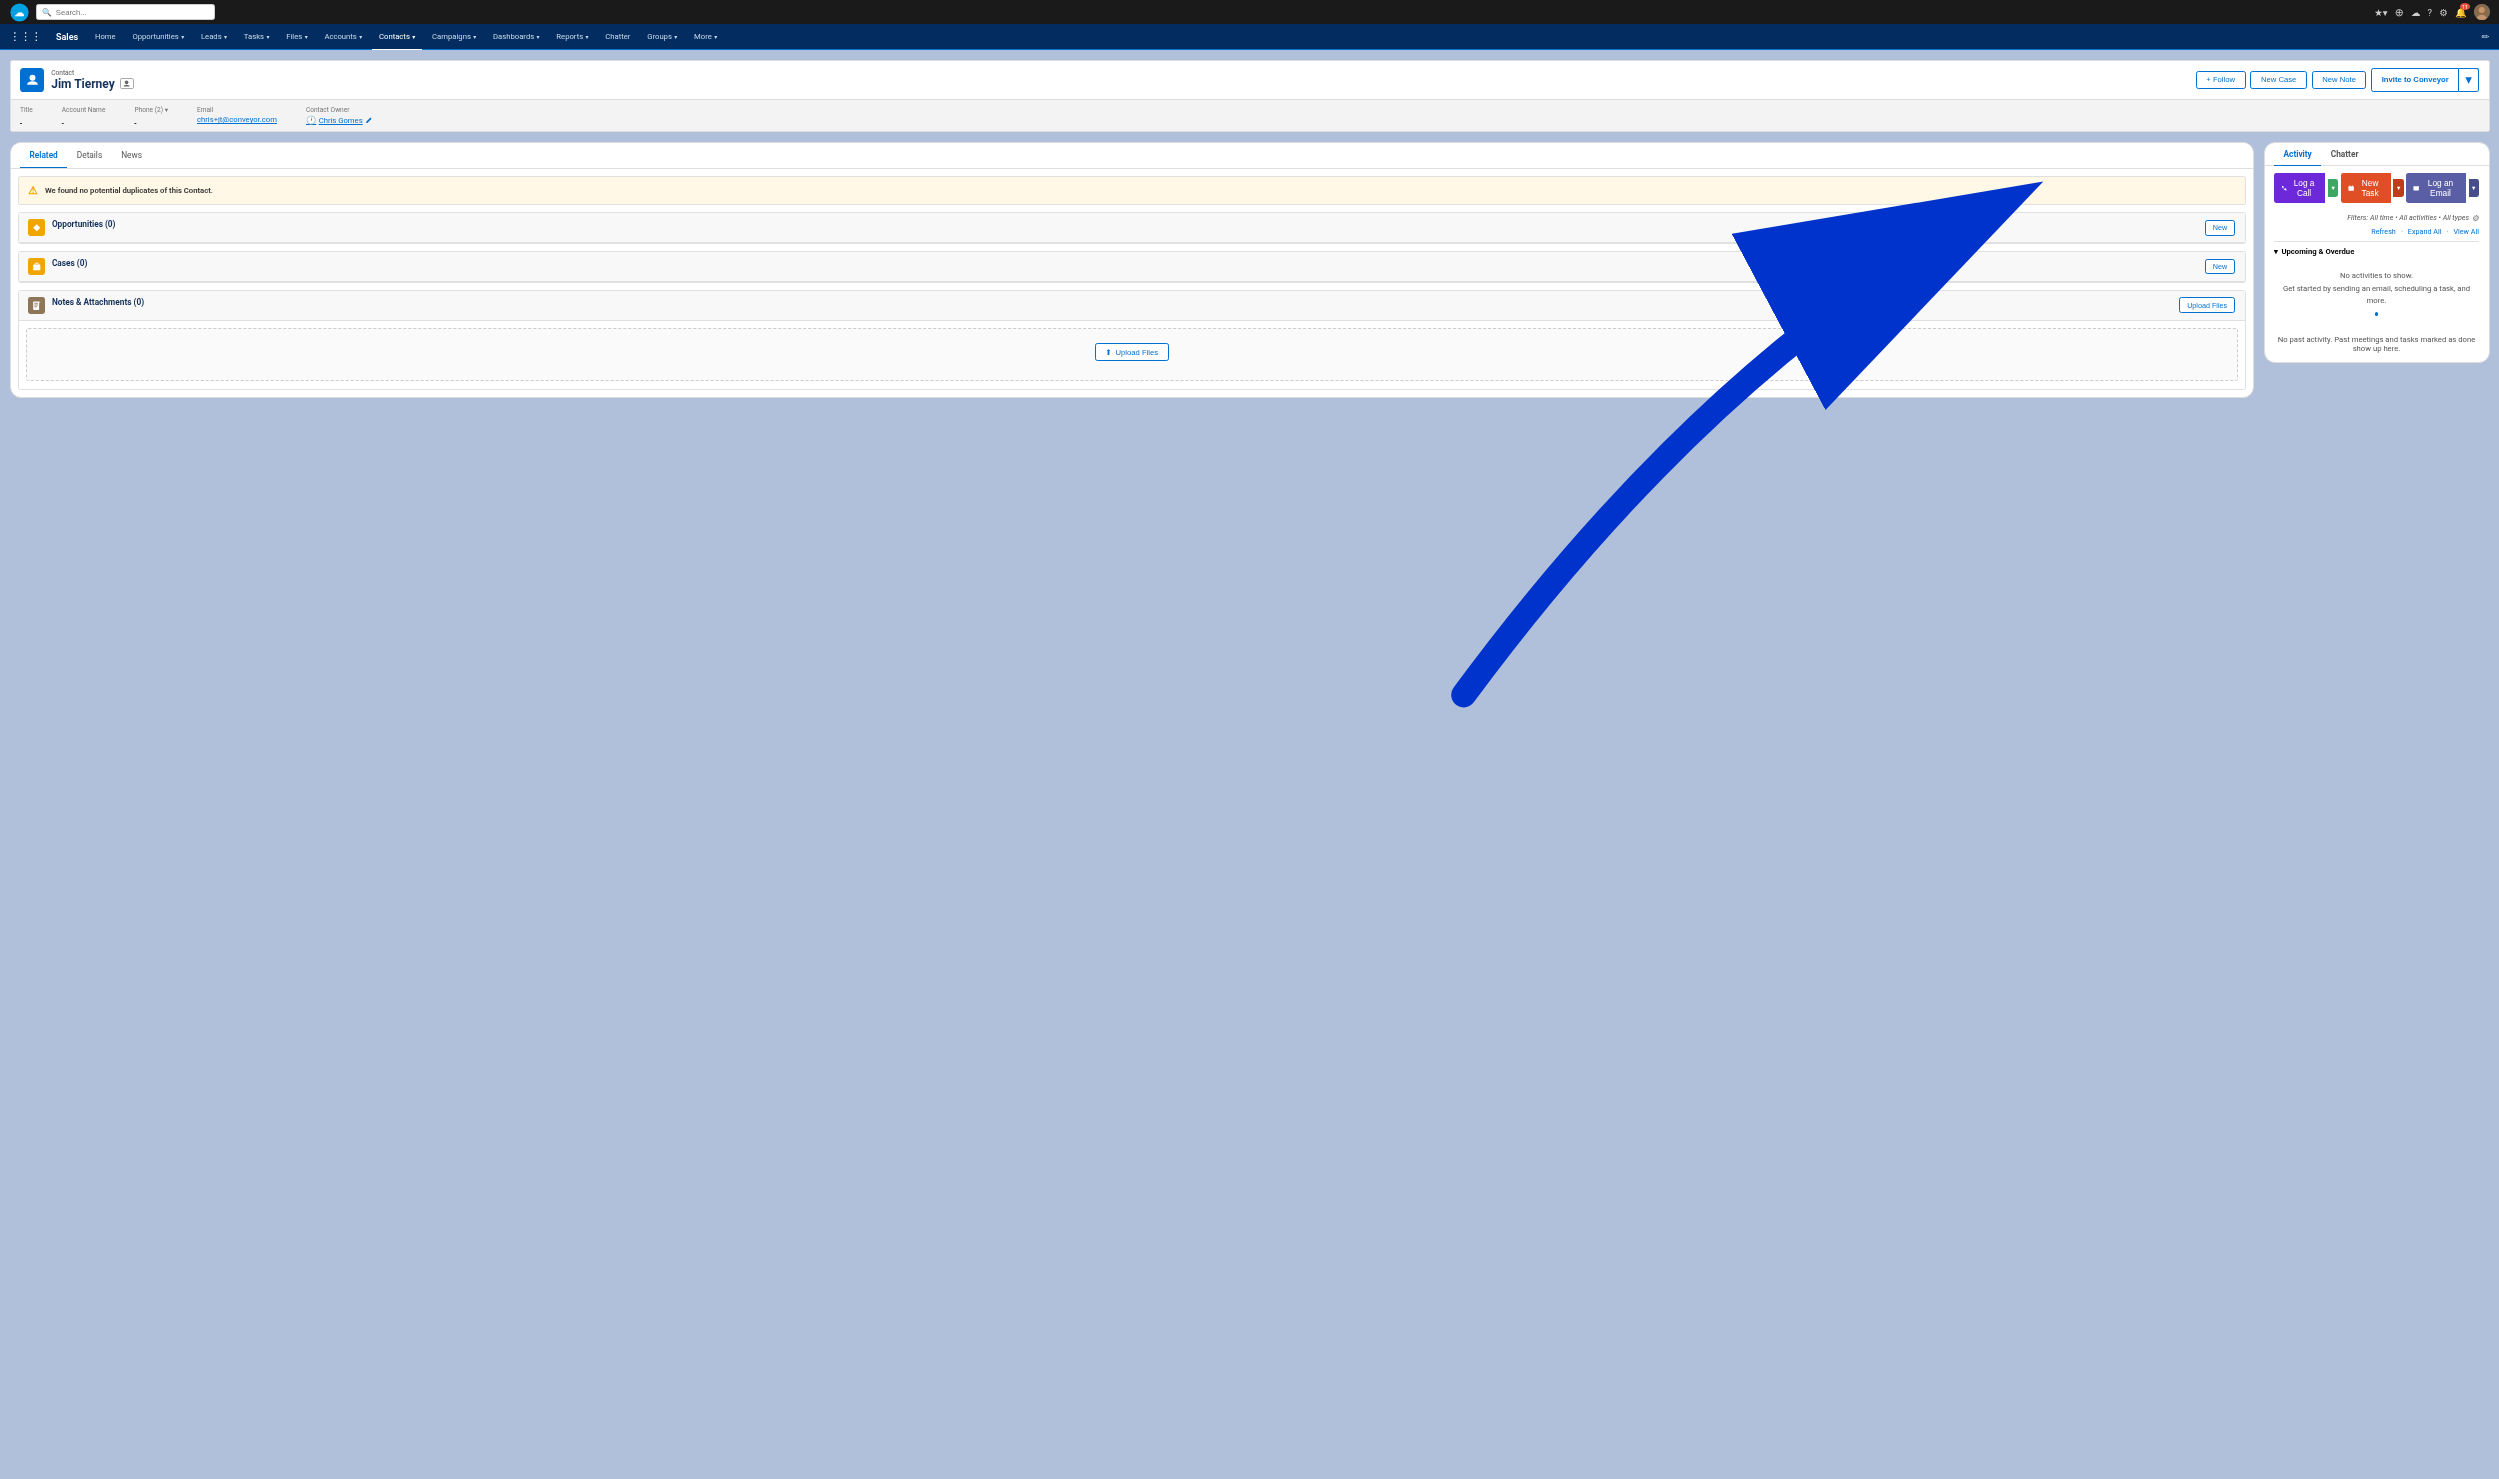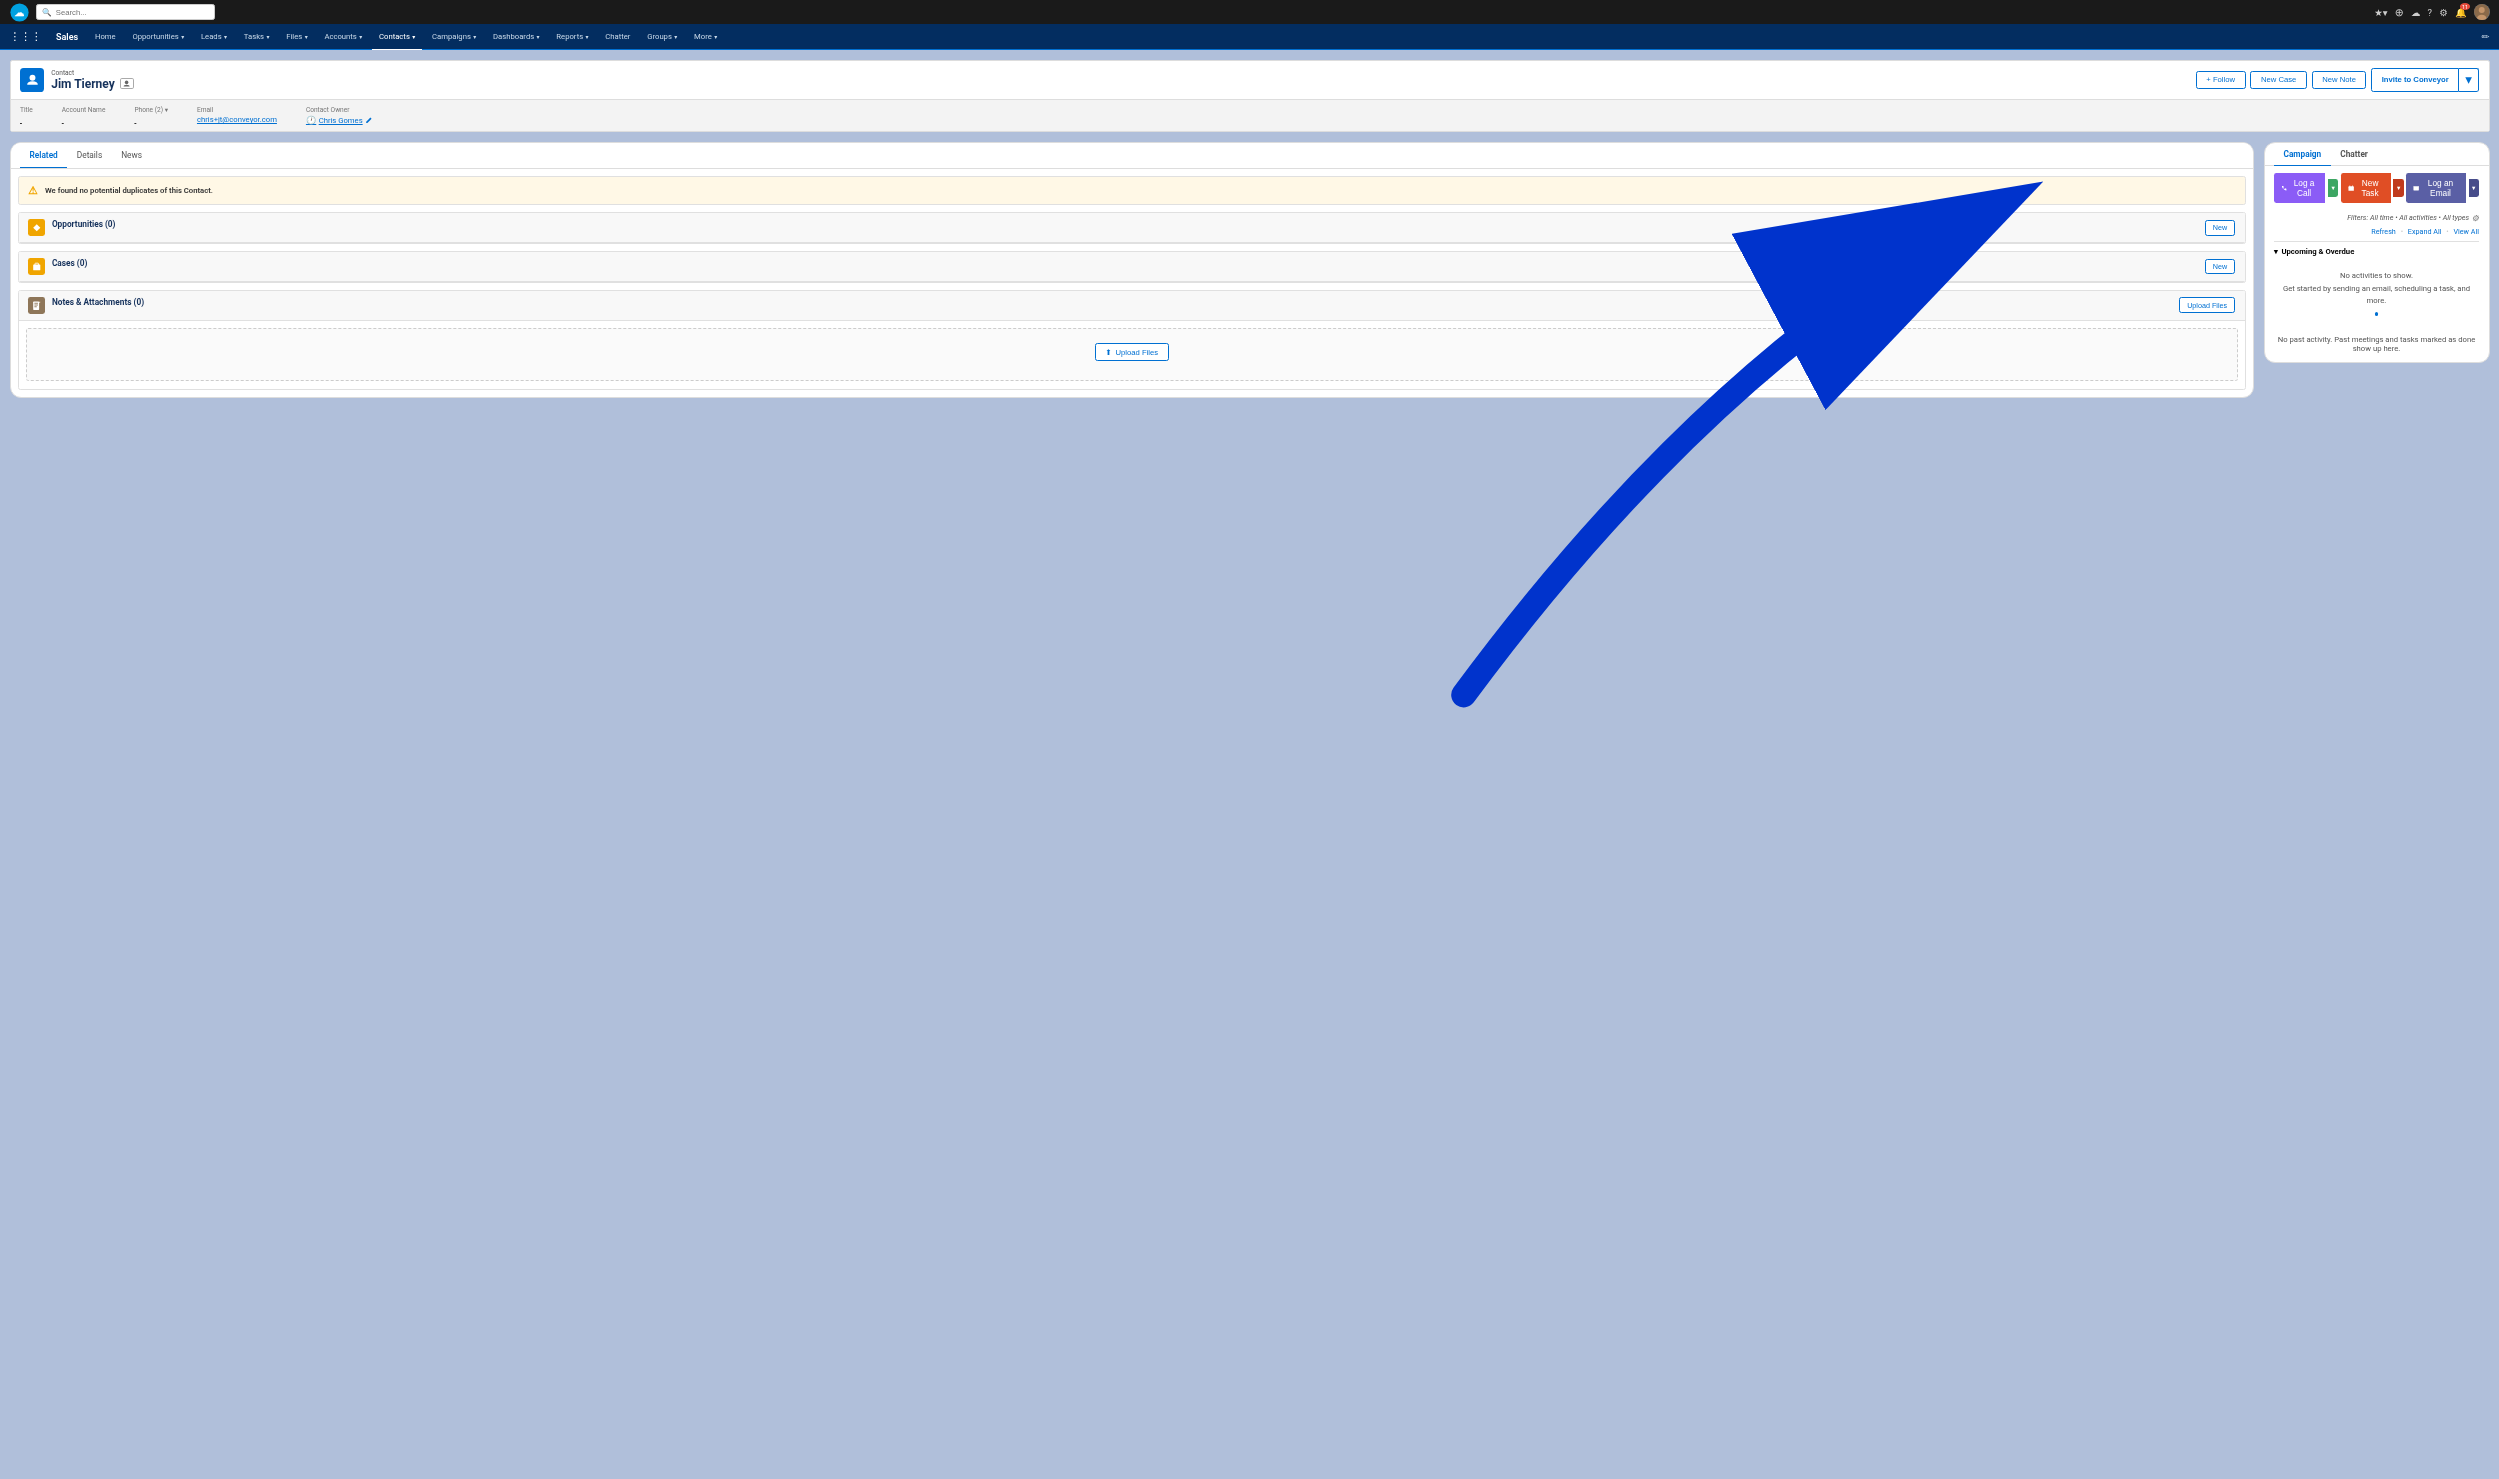--- a/index.html
+++ b/index.html
@@ -205,21 +205,21 @@
       font-weight: 700;
       color: #555;
       border-bottom: 1.2px solid transparent;
       margin-bottom: -0.6px;
     }
     .activity-tab.active { color: #0070d2; border-bottom: 1.2px solid #0070d2; }
 
     
     .activity-btns { display: flex; align-items: center; gap: 2.4px; padding: 7.2px 9.5px; }
     .act-btn {
-      background: #8b5cf6;
+      background: #6d28d9;
       color: #fff;
       border: none;
       border-radius: 2.4px 0 0 2.4px;
       padding: 4.8px 7.2px;
       cursor: pointer;
       font-size: 8.3px;
       display: flex; align-items: center; gap: 2.4px;
     }
     .act-btn-cal { background: #e04e25; }
     .act-btn-email { background: #5a5fa5; }
@@ -514,21 +514,21 @@
             </div>
           </div>
 
         </div>
       </div>
 
       <div class="right-col">
         <div class="card">
 
           <div class="activity-tabs">
-            <div class="activity-tab active">Campaign</div>
+            <div class="activity-tab active">Activity</div>
             <div class="activity-tab">Chatter</div>
           </div>
 
           <div class="activity-btns">
 
             <button class="act-btn" style="border-radius: 2.4px 0 0 2.4px;">
               <svg width="8.3" height="8.3" viewBox="0 0 14 14" fill="white">
                 <path d="M2 2h3l1.5 3-2 1.5A8 8 0 007.5 9L9 7l3 1.5V12C9 12 2 7 2 2z"></path>
               </svg>
               <span>Log a Call</span>

